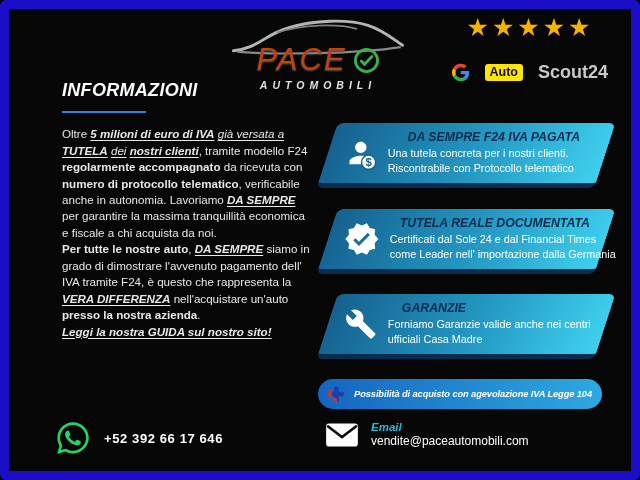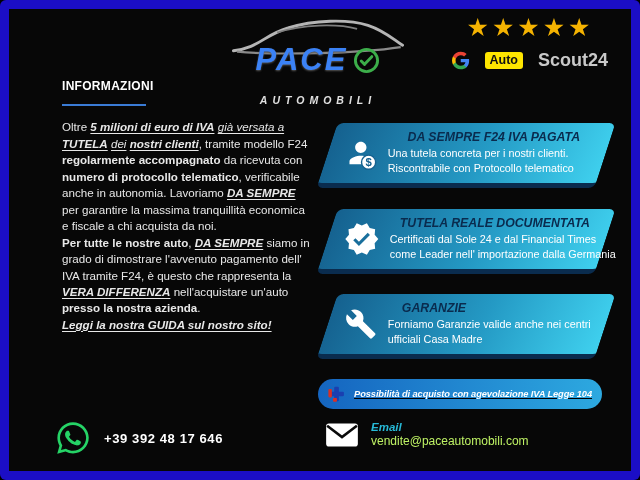--- a/index.html
+++ b/index.html
@@ -3,34 +3,34 @@
 <meta charset="utf-8">
 <style>
   html,body{margin:0;padding:0;background:#000;}
   .frame{position:relative;width:640px;height:480px;background:#070707;
     box-shadow:inset 0 0 0 9px #1b0ec6;border-radius:6px;overflow:hidden;
     font-family:"Liberation Sans",sans-serif;}
   
   .logo{position:absolute;left:212px;top:8px;width:212px;text-align:center;}
   .logo svg.car{display:block;margin:0 auto;}
   .pace-row{display:flex;align-items:center;justify-content:center;gap:6px;margin-top:-16px;}
-  .pace-name{font-size:31px;font-weight:700;font-style:italic;color:#3b82f6;
+  .pace-name{font-size:31px;font-weight:400;font-style:italic;color:#c2410c;
     letter-spacing:2px;text-shadow:0 1px 2px #555;}
   .pace-sub{font-size:10.5px;font-style:italic;font-weight:600;letter-spacing:5px;
-    color:#e0e0e0;margin-top:16px;}
+    color:#e0e0e0;margin-top:1px;}
   
   .ratings{position:absolute;left:452px;top:14px;width:156px;text-align:center;}
   .stars{font-size:25px;color:#f5b301;letter-spacing:3px;line-height:1.1;}
-  .google-row{display:flex;align-items:center;justify-content:center;gap:15px;margin-top:6px;}
+  .google-row{display:flex;align-items:center;justify-content:center;gap:15px;margin-top:18px;}
   .auto-badge{background:#ffe600;color:#111;font-weight:700;font-size:12.5px;
     padding:0px 5px;border-radius:3px;line-height:17px;}
   .scout-label{color:#c9c9c9;font-size:18px;font-weight:600;}
   
   .left-col{position:absolute;left:62px;top:80px;width:248px;color:#eaeaea;}
-  .headline{font-size:12px;font-weight:800;color:#fff;
+  .headline{font-size:18px;font-weight:800;font-style:italic;color:#fff;
     line-height:1.12;letter-spacing:0.3px;}
   .accent-line{width:84px;height:2px;background:#3a7bd5;margin:11px 0 13px 0;}
   .para{font-size:11.6px;line-height:1.42;color:#e8e8e8;}
   .para .b{font-weight:800;}
   .para .i{font-style:italic;}
   .para .u{text-decoration:underline;text-underline-offset:2px;}
   
   .banner{position:absolute;left:327px;width:278px;height:60px;
     transform:skewX(-18deg);border-radius:6px;
     background:linear-gradient(100deg,#15618f 0%,#2499c4 55%,#3fd0ee 100%);
@@ -39,29 +39,29 @@
     height:100%;padding:0 6px 0 16px;gap:10px;}
   .banner-icon{flex:0 0 34px;display:flex;align-items:center;justify-content:center;}
   .banner-text{flex:1;min-width:0;}
   .banner-title{color:#0a2b4e;font-weight:800;font-style:italic;font-size:12.3px;
     text-align:center;margin-bottom:2px;white-space:nowrap;}
   .banner-title.title-left{text-align:left;padding-left:14px;}
   .banner-line{color:#fff;font-size:10.8px;line-height:1.38;white-space:nowrap;}
   
   .pill{position:absolute;left:318px;top:379px;width:284px;height:30px;
     border-radius:16px;background:linear-gradient(90deg,#1565c0,#2da9e0);
-    display:flex;align-items:center;gap:9px;padding:0 10px;box-sizing:border-box;text-decoration:underline;}
+    display:flex;align-items:center;gap:9px;padding:0 10px;box-sizing:border-box;}
   .pill-label{color:#fff;font-size:9.3px;font-weight:800;font-style:italic;
     white-space:nowrap;letter-spacing:-0.1px;}
   
   .whatsapp-row{position:absolute;left:55px;top:420px;display:flex;align-items:center;gap:13px;}
   .phone-number{color:#fff;font-size:13px;font-weight:700;letter-spacing:0.6px;}
   .email-row{position:absolute;left:325px;top:421px;display:flex;align-items:center;gap:12px;}
   .email-label{color:#27b9d6;font-size:11.5px;font-weight:800;font-style:italic;}
-  .email-address{color:#bef264;font-size:12px;margin-top:1px;}
+  .email-address{color:#ffffff;font-size:12px;margin-top:1px;}
 </style>
 </head>
 <body>
 
 <div class="frame">
 
   <div class="logo">
     <svg class="car" width="200" height="50" viewBox="0 0 210 55">
       <path d="M12 47 C 40 44, 45 30, 72 22 C 100 13, 138 12, 160 19 C 178 25, 186 33, 198 41" fill="none" stroke="#b5b5b5" stroke-width="3.2" stroke-linecap="round"></path>
       <path d="M60 27 C 88 18, 126 17, 148 23" fill="none" stroke="#7f7f7f" stroke-width="2"></path>
@@ -153,21 +153,21 @@
       <rect x="0.5" y="4.5" width="4.5" height="11" rx="1.5" fill="#d93025"></rect>
       <rect x="6.5" y="16" width="5" height="5" rx="1" fill="#d93025"></rect>
     </svg>
     <span class="pill-label">Possibilità di acquisto con agevolazione IVA Legge 104</span>
   </div>
 
   <div class="whatsapp-row">
     <svg width="36" height="36" viewBox="0 0 448 512">
       <path fill="#25D366" d="M380.9 97.1C339 55.1 283.2 32 223.9 32c-122.4 0-222 99.6-222 222 0 39.1 10.2 77.3 29.6 111L0 480l117.7-30.9c32.4 17.7 68.9 27 106.1 27h.1c122.3 0 224.1-99.6 224.1-222 0-59.3-25.2-115-67.1-157zm-157 341.6c-33.2 0-65.7-8.9-94-25.7l-6.7-4-69.8 18.3L72 359.2l-4.4-7c-18.5-29.4-28.2-63.3-28.2-98.2 0-101.7 82.8-184.5 184.6-184.5 49.3 0 95.6 19.2 130.4 54.1 34.8 34.9 56.2 81.2 56.1 130.5 0 101.8-84.9 184.6-186.6 184.6zm101.2-138.2c-5.5-2.8-32.8-16.2-37.9-18-5.1-1.9-8.8-2.8-12.5 2.8-3.7 5.6-14.3 18-17.6 21.8-3.2 3.7-6.5 4.2-12 1.4-32.6-16.3-54-29.1-75.5-66-5.7-9.8 5.7-9.1 16.3-30.3 1.8-3.7.9-6.9-.5-9.7-1.4-2.8-12.5-30.1-17.1-41.2-4.5-10.8-9.1-9.3-12.5-9.5-3.2-.2-6.9-.2-10.6-.2-3.7 0-9.7 1.4-14.8 6.9-5.1 5.6-19.4 19-19.4 46.3 0 27.3 19.9 53.7 22.6 57.4 2.8 3.7 39.1 59.7 94.8 83.8 35.2 15.2 49 16.5 66.6 13.9 10.7-1.6 32.8-13.4 37.4-26.4 4.6-13 4.6-24.1 3.2-26.4-1.3-2.5-5-3.9-10.5-6.6z"></path>
     </svg>
-    <span class="phone-number">+39 392 48 17 646</span>
+    <span class="phone-number">+52 392 66 17 646</span>
   </div>
 
   <div class="email-row">
     <svg width="34" height="26" viewBox="0 0 24 18">
       <rect x="0.8" y="0.8" width="22.4" height="16.4" rx="2" fill="#fff"></rect>
       <path d="M1.5 2.5 L12 10.5 L22.5 2.5" fill="none" stroke="#0a0a0a" stroke-width="1.8"></path>
     </svg>
     <div>
       <div class="email-label">Email</div>
       <div class="email-address">vendite@paceautomobili.com</div>

